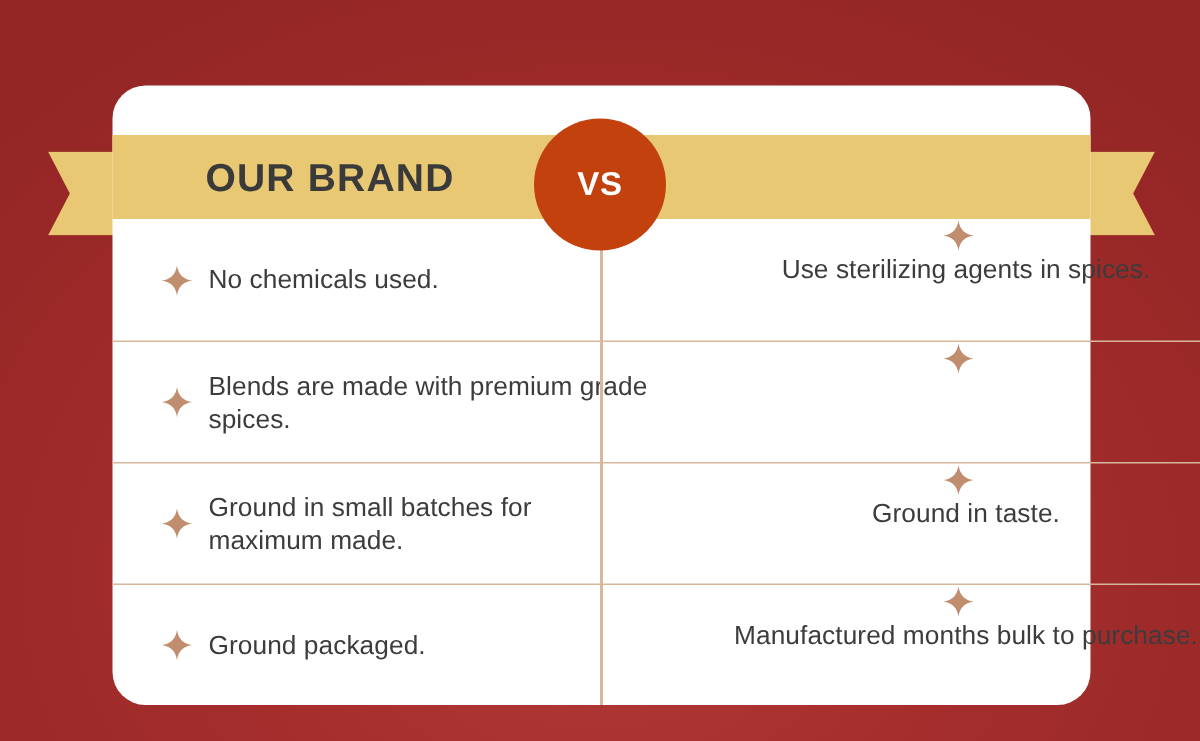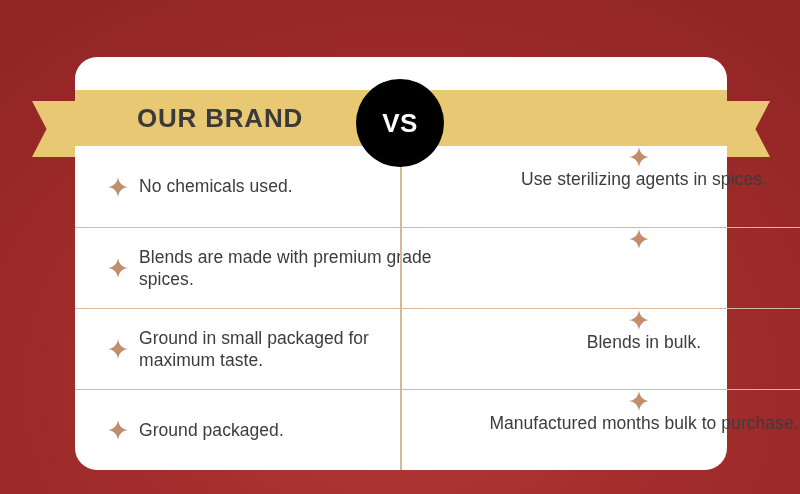--- a/index.html
+++ b/index.html
@@ -80,23 +80,23 @@
   .brand-title.other { left: 362px; width: 290px; }
 
   
   #vs-badge {
     position: absolute;
     left: 281px;
     top: 22px;
     width: 88px;
     height: 88px;
     border-radius: 50%;
-    background: #000000;
+    background: #c2410c;
     color: #FFFFFF;
-    font-size: 26px;
+    font-size: 22px;
     font-weight: 700;
     letter-spacing: 0.5px;
     display: flex;
     align-items: center;
     justify-content: center;
     z-index: 5;
   }
 
   
   #grid {
@@ -210,29 +210,29 @@
         </div>
       </div>
 
       <div class="grid-row">
         <div class="cell left-col">
           <span class="star-icon">
             <svg viewBox="0 0 24 24" aria-hidden="true">
                 <path fill="currentColor" d="M12 1 C12.9 7.4 16.6 11.1 23 12 C16.6 12.9 12.9 16.6 12 23 C11.1 16.6 7.4 12.9 1 12 C7.4 11.1 11.1 7.4 12 1 Z"></path>
               </svg>
           </span>
-          <span class="cell-text">Ground in small packaged for maximum taste.</span>
-        </div>
-        <div class="cell right-col">
-          <span class="star-icon">
-            <svg viewBox="0 0 24 24" aria-hidden="true">
-                <path fill="currentColor" d="M12 1 C12.9 7.4 16.6 11.1 23 12 C16.6 12.9 12.9 16.6 12 23 C11.1 16.6 7.4 12.9 1 12 C7.4 11.1 11.1 7.4 12 1 Z"></path>
-              </svg>
-          </span>
-          <span class="cell-text">Blends in bulk.</span>
+          <span class="cell-text">Ground in small batches for maximum made.</span>
+        </div>
+        <div class="cell right-col">
+          <span class="star-icon">
+            <svg viewBox="0 0 24 24" aria-hidden="true">
+                <path fill="currentColor" d="M12 1 C12.9 7.4 16.6 11.1 23 12 C16.6 12.9 12.9 16.6 12 23 C11.1 16.6 7.4 12.9 1 12 C7.4 11.1 11.1 7.4 12 1 Z"></path>
+              </svg>
+          </span>
+          <span class="cell-text">Ground in taste.</span>
         </div>
       </div>
 
       <div class="grid-row">
         <div class="cell left-col">
           <span class="star-icon">
             <svg viewBox="0 0 24 24" aria-hidden="true">
                 <path fill="currentColor" d="M12 1 C12.9 7.4 16.6 11.1 23 12 C16.6 12.9 12.9 16.6 12 23 C11.1 16.6 7.4 12.9 1 12 C7.4 11.1 11.1 7.4 12 1 Z"></path>
               </svg>
           </span>

